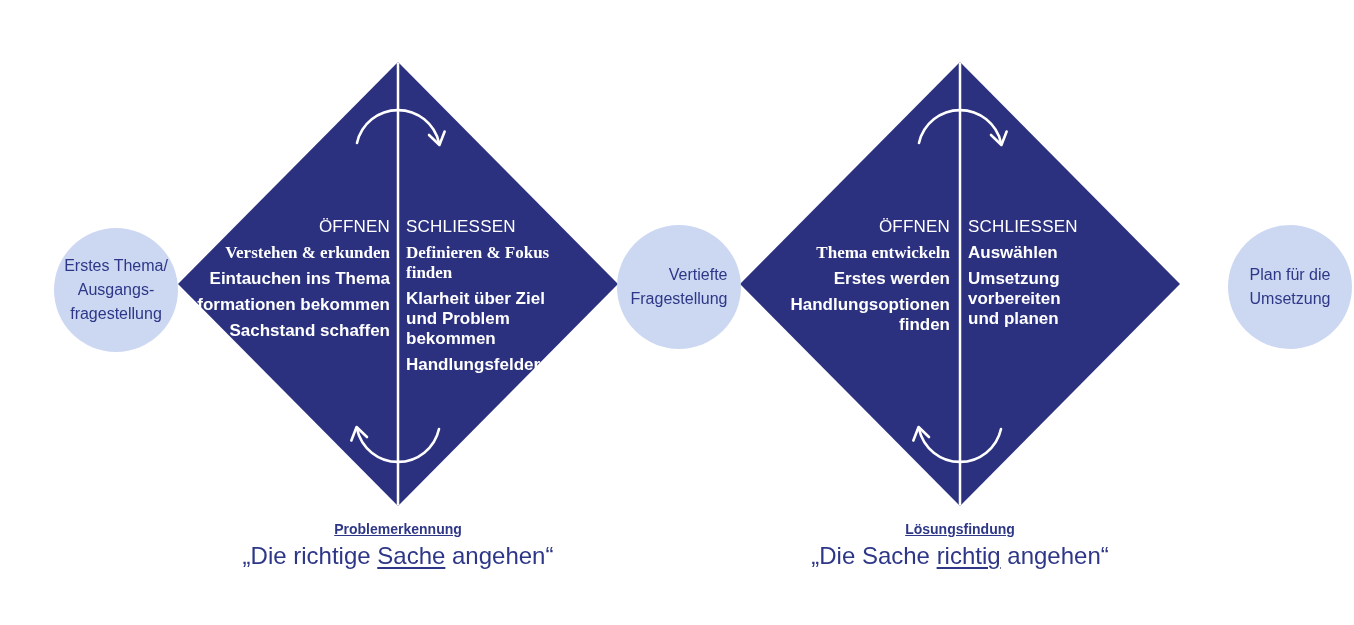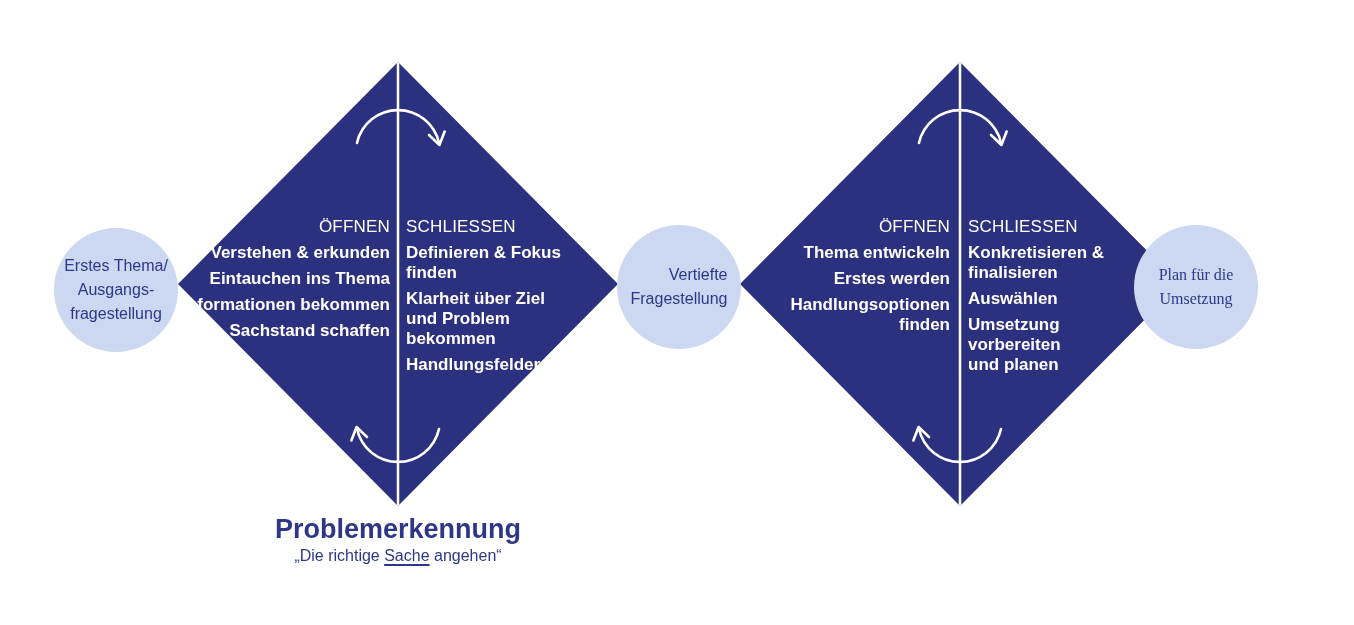--- a/index.html
+++ b/index.html
@@ -33,30 +33,30 @@
     white-space: pre-line;
   }
   .col {
     position: absolute;
     color: var(--light-text, #ffffff);
     font-size: 17px;
     line-height: 20px;
   }
   .col-right { text-align: right; }
   .col .phase  { font-weight: normal; margin-bottom: 6px; letter-spacing: 0.2px; }
-  .col .ctitle { font-weight: bold; margin-bottom: 6px; white-space: pre-line; }
+  .col .ctitle { font-weight: bold; margin-bottom: 6px; white-space: pre-line; font-family: Liberation Serif, serif; }
   .col .item   { margin-bottom: 6px; white-space: pre-line; font-weight: bold; }
   .caption {
     position: absolute;
     width: 520px;
     text-align: center;
     color: var(--dark-text, #2e3787);
   }
-  .caption .title { font-weight: bold; font-size: 27px; line-height: 26px; }
-  .caption .quote { font-size: 16px; line-height: 27px; }
+  .caption .title { font-weight: bold; font-size: 14px; line-height: 26px; text-decoration: underline; }
+  .caption .quote { font-size: 24px; line-height: 27px; }
   .caption .ul {
     text-decoration: underline;
     text-underline-offset: 3px;
     text-decoration-thickness: 1.5px;
   }
 </style>
 </head>
 <body>
 
 <div class="stage">
@@ -83,21 +83,21 @@
     </g>
   </svg>
 
   <div class="circle" style="left:54px; top:228px;">Erstes Thema/
 Ausgangs-
 fragestellung</div>
 
   <div class="circle" style="left:617px; top:225px;text-align:right;">Vertiefte
 Fragestellung</div>
 
-  <div class="circle" style="left:1134px; top:225px;font-family:Liberation Serif, serif;">Plan für die
+  <div class="circle" style="left:1228px; top:225px;">Plan für die
 Umsetzung</div>
 
   <div class="col col-right" style="top:217px; right:964px; width:260px;">
     <div class="phase">ÖFFNEN</div>
     <div class="ctitle">Verstehen &amp; erkunden</div>
     <div class="item">Eintauchen ins Thema</div>
     <div class="item">Informationen bekommen</div>
     <div class="item">Sachstand schaffen</div>
   </div>
 
@@ -114,27 +114,29 @@
   <div class="col col-right" style="top:217px; right:404px; width:260px;">
     <div class="phase">ÖFFNEN</div>
     <div class="ctitle">Thema entwickeln</div>
     <div class="item">Erstes werden</div>
     <div class="item">Handlungsoptionen
 finden</div>
   </div>
 
   <div class="col" style="top:217px; left:968px; width:210px;">
     <div class="phase">SCHLIESSEN</div>
-    <div class="ctitle">Konkretisieren &amp;
-finalisieren</div>
     <div class="item">Auswählen</div>
     <div class="item">Umsetzung
 vorbereiten
 und planen</div>
   </div>
 
   <div class="caption" style="left:138px; top:516px;">
     <div class="title">Problemerkennung</div>
     <div class="quote"><span>„Die richtige </span><span class="ul">Sache</span><span> angehen“</span></div>
   </div>
 
+  <div class="caption" style="left:700px; top:516px;">
+    <div class="title">Lösungsfindung</div>
+    <div class="quote"><span>„Die Sache </span><span class="ul">richtig</span><span> angehen“</span></div>
+  </div>
 
 </div>
 
 </body></html>

